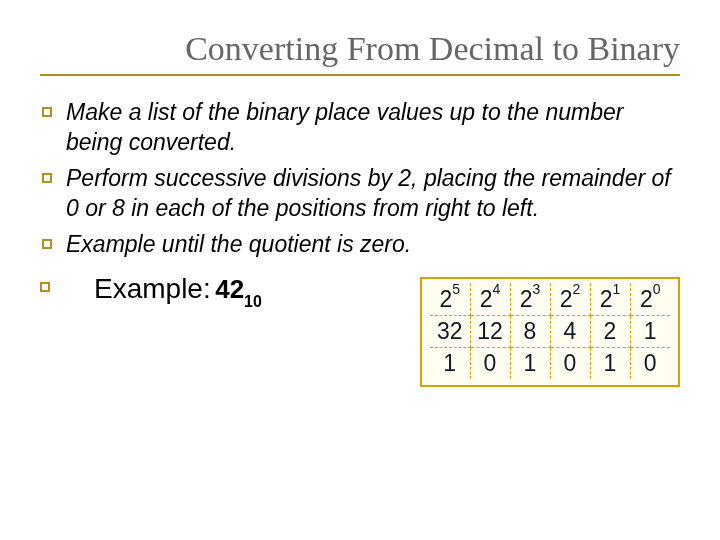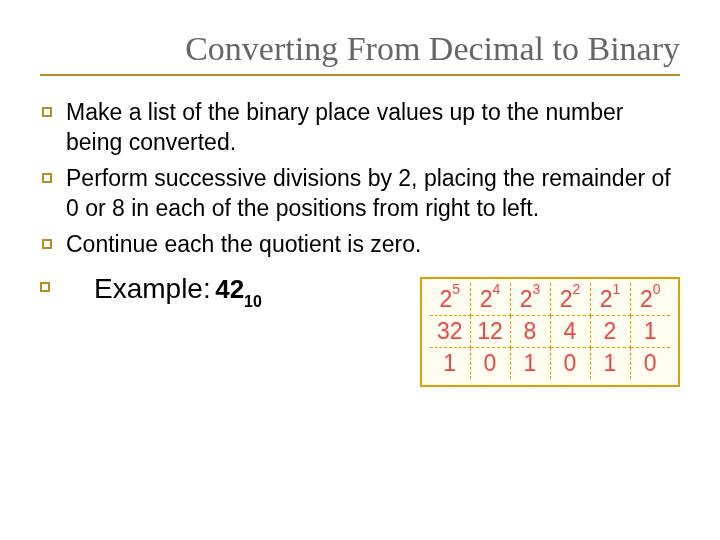--- a/index.html
+++ b/index.html
@@ -20,20 +20,21 @@
     text-align: right;
   }
   .rule {
     border: none;
     border-top: 2px solid #b38f23;
     margin-bottom: 22px;
   }
   .bullets {
     list-style: none;
     margin-left: 2px;
+    font-style: italic;
   }
   .bullets li {
     display: flex;
     align-items: flex-start;
     font-size: 23px;
     color: #000;
     line-height: 1.3;
     margin-bottom: 6px;
   }
   .bmark {
@@ -70,21 +71,21 @@
     background: #fffef0;
     padding: 4px 8px 6px 8px;
     margin-top: 4px;
     margin-left: auto;
   }
   table {
     border-collapse: collapse;
   }
   td {
     font-size: 23px;
-    color: #ef4444;
+    color: #0f172a;
     text-align: center;
     min-width: 40px;
     padding: 2px 6px;
     border-right: 1px dashed #d8a000;
     border-bottom: 1px dashed #d8a000;
   }
   td:last-child { border-right: none; }
   tr:last-child td { border-bottom: none; }
   .pow sup { font-size: 14px; position: relative; top: -4px; }
   .example-section {
@@ -104,21 +105,21 @@
   <li>
     <span class="bmark"></span>
     <span>Make a list of the binary place values up to the number being converted.</span>
   </li>
   <li>
     <span class="bmark"></span>
     <span>Perform successive divisions by 2, placing the remainder of 0 or 8 in each of the positions from right to left.</span>
   </li>
   <li>
     <span class="bmark"></span>
-    <span>Continue each the quotient is zero.</span>
+    <span>Example until the quotient is zero.</span>
   </li>
 </ul>
 
 <div class="example-section">
   <div class="example-row">
     <span class="bmark" style="margin-top:9px"></span>
     <span>
       <span class="example-label">Example:</span>
       <span class="example-number">42</span><span class="example-sub">10</span>
     </span>

